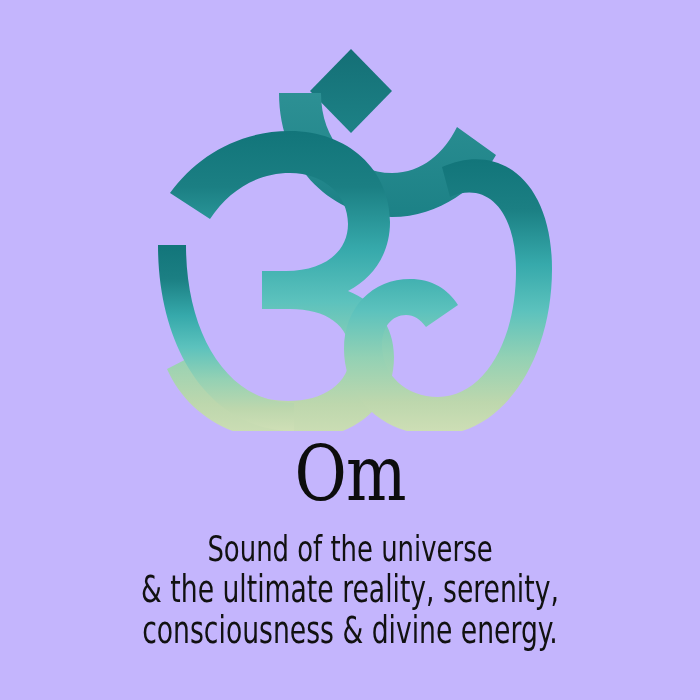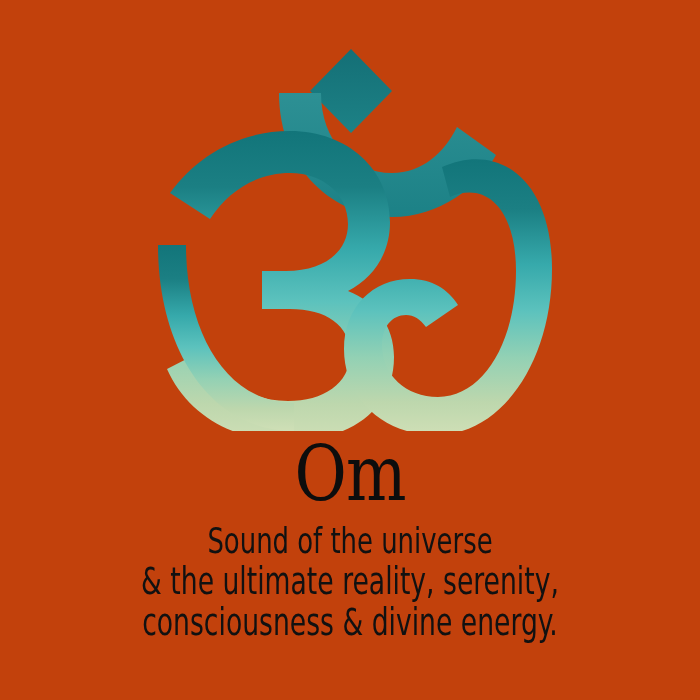--- a/index.html
+++ b/index.html
@@ -10,21 +10,21 @@
     width: 700px;
     height: 700px;
     background: #ffffff;
     font-family: "Liberation Sans", sans-serif;
     overflow: hidden;
   }
   #card {
     position: relative;
     width: 700px;
     height: 700px;
-    background: #c2410c;
+    background: #c4b5fd;
     box-sizing: border-box;
     display: flex;
     flex-direction: column;
     align-items: center;
   }
 
   
   #symbol-wrap {
     position: absolute;
     left: 0;
@@ -55,21 +55,21 @@
     line-height: 1.0;
     letter-spacing: -1px;
     color: #0d0d0d;
     font-weight: 400;
     margin: 0;
     padding: 0 0 4px 0;
     transform: scaleX(0.84);
     transform-origin: center center;
   }
   #om-desc {
-    margin: 4px;
+    margin: 12px;
     padding: 0;
     color: #111111;
   }
   .desc-line {
     font-family: "DejaVu Sans Condensed", "Liberation Sans Narrow", "Liberation Sans", sans-serif;
     font-size: 36px;
     line-height: 41px;
     color: #111111;
     white-space: nowrap;
     transform: scaleX(0.80);

